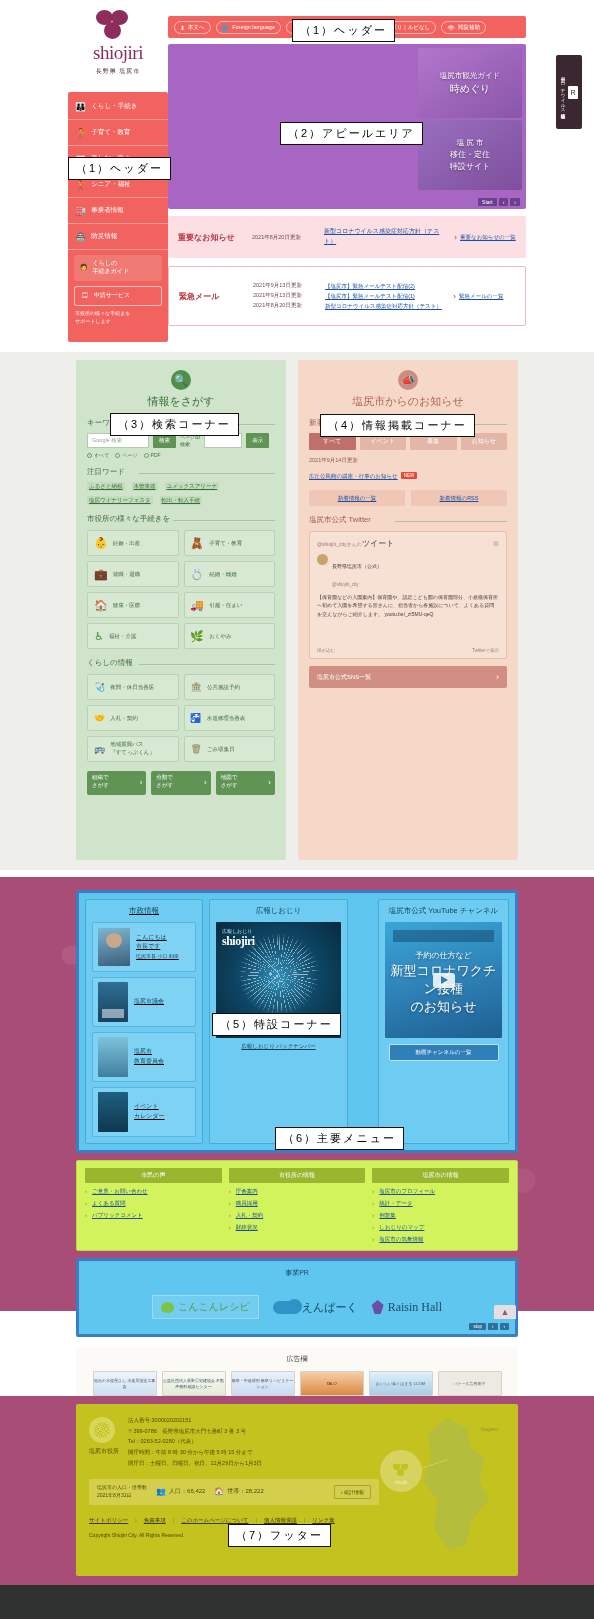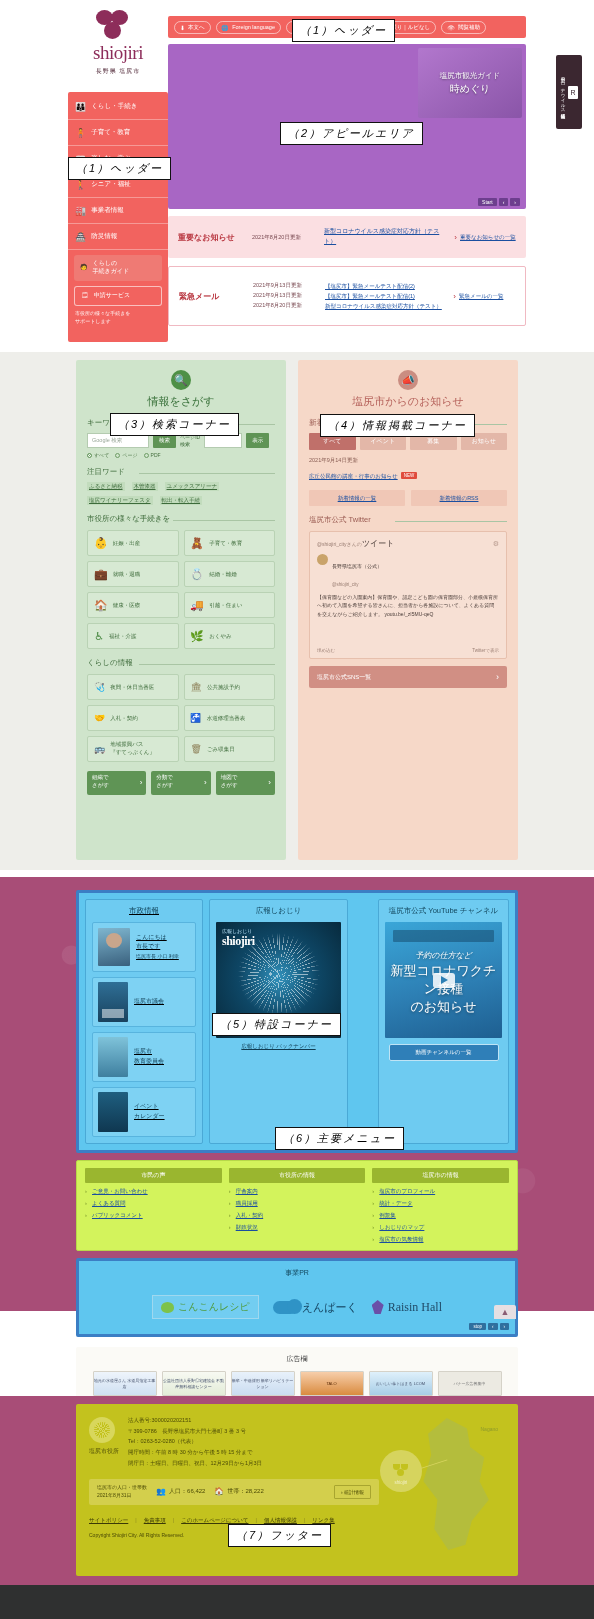--- a/index.html
+++ b/index.html
@@ -15,21 +15,20 @@
   .anno {
     position: absolute;
     background: #ffffff;
     border: 1px solid #111;
     color: #000;
     font-size: 11px;
     letter-spacing: 2px;
     padding: 3px 7px;
     z-index: 99;
     white-space: nowrap;
-    font-style: italic;
   }
 
   
   .block { position: absolute; left: 0; width: 594px; }
   #b-header { top: 0; height: 345px; background: #fff; }
   .hdr-inner { position: absolute; left: 68px; top: 8px; width: 458px; height: 330px; }
 
   .brand {
     position: absolute; left: 0; top: 0; width: 100px; height: 78px;
     display: flex; flex-direction: column; align-items: center; justify-content: flex-start;
@@ -289,21 +288,21 @@
   .kouhou-cap { position: absolute; left: 4px; bottom: 4px; font-size: 5.5px; color: #1b4fa0; text-decoration: underline; }
   .kouhou-more { font-size: 5.5px; color: #0f3c52; text-decoration: underline; display:block; text-align:center; margin-top:5px; }
   .col-youtube { flex: 1; margin-left: 24px; }
   .yt-img {
     height: 116px; border-radius: 1px; position: relative; overflow: hidden;
     background: linear-gradient(165deg, #3aa6d8 0%, #2d7fb4 55%, #1e5f91 100%);
     display: flex; align-items: center; justify-content: center;
   }
   .yt-img .ribbon { position: absolute; top: 8px; left: 8px; right: 8px; height: 12px; background: rgba(15,60,90,.45); border-radius:1px; }
   .yt-txt { color: #fff; font-size: 13px; text-align: center; line-height: 1.35; text-shadow: 0 1px 3px rgba(0,0,0,.4); z-index:2; }
-  .yt-txt .s { font-size: 8px; font-style: italic; }
+  .yt-txt .s { font-size: 8px; }
   .yt-play {
     position: absolute; width: 22px; height: 15px; background: rgba(255,255,255,.85); border-radius: 3px;
     display: flex; align-items: center; justify-content: center; z-index: 3;
   }
   .yt-play::after { content:""; border-left: 7px solid #2d7fb4; border-top: 4.5px solid transparent; border-bottom: 4.5px solid transparent; margin-left:2px;}
   .yt-btn {
     margin: 6px auto 0; width: 110px; height: 17px; background: #2f7fb8; border: 1px solid #bfe4f5;
     border-radius: 2px; display: flex; align-items: center; justify-content: center;
     color: #fff; font-size: 5.5px;
   }
@@ -481,20 +480,25 @@
         <div class="side-note" style="white-space:pre-line">市役所の様々な手続きを
 サポートします</div>
       </div>
 
       <div class="hero">
         <div class="hero-side">
           <div class="hero-card c1">
             <span class="t1">塩尻市観光ガイド</span>
             <span class="t2">時めぐり</span>
           </div>
+          <div class="hero-card c2">
+            <span class="t1">塩 尻 市</span>
+            <span class="t2" style="white-space:pre-line;font-size:8px">移住・定住
+特設サイト</span>
+          </div>
         </div>
         <div class="slider-ctl">
           <span>Start</span>
           <span>‹</span>
           <span>›</span>
         </div>
       </div>
 
       <div class="notice-box">
         <div class="notice-title">重要なお知らせ</div>

